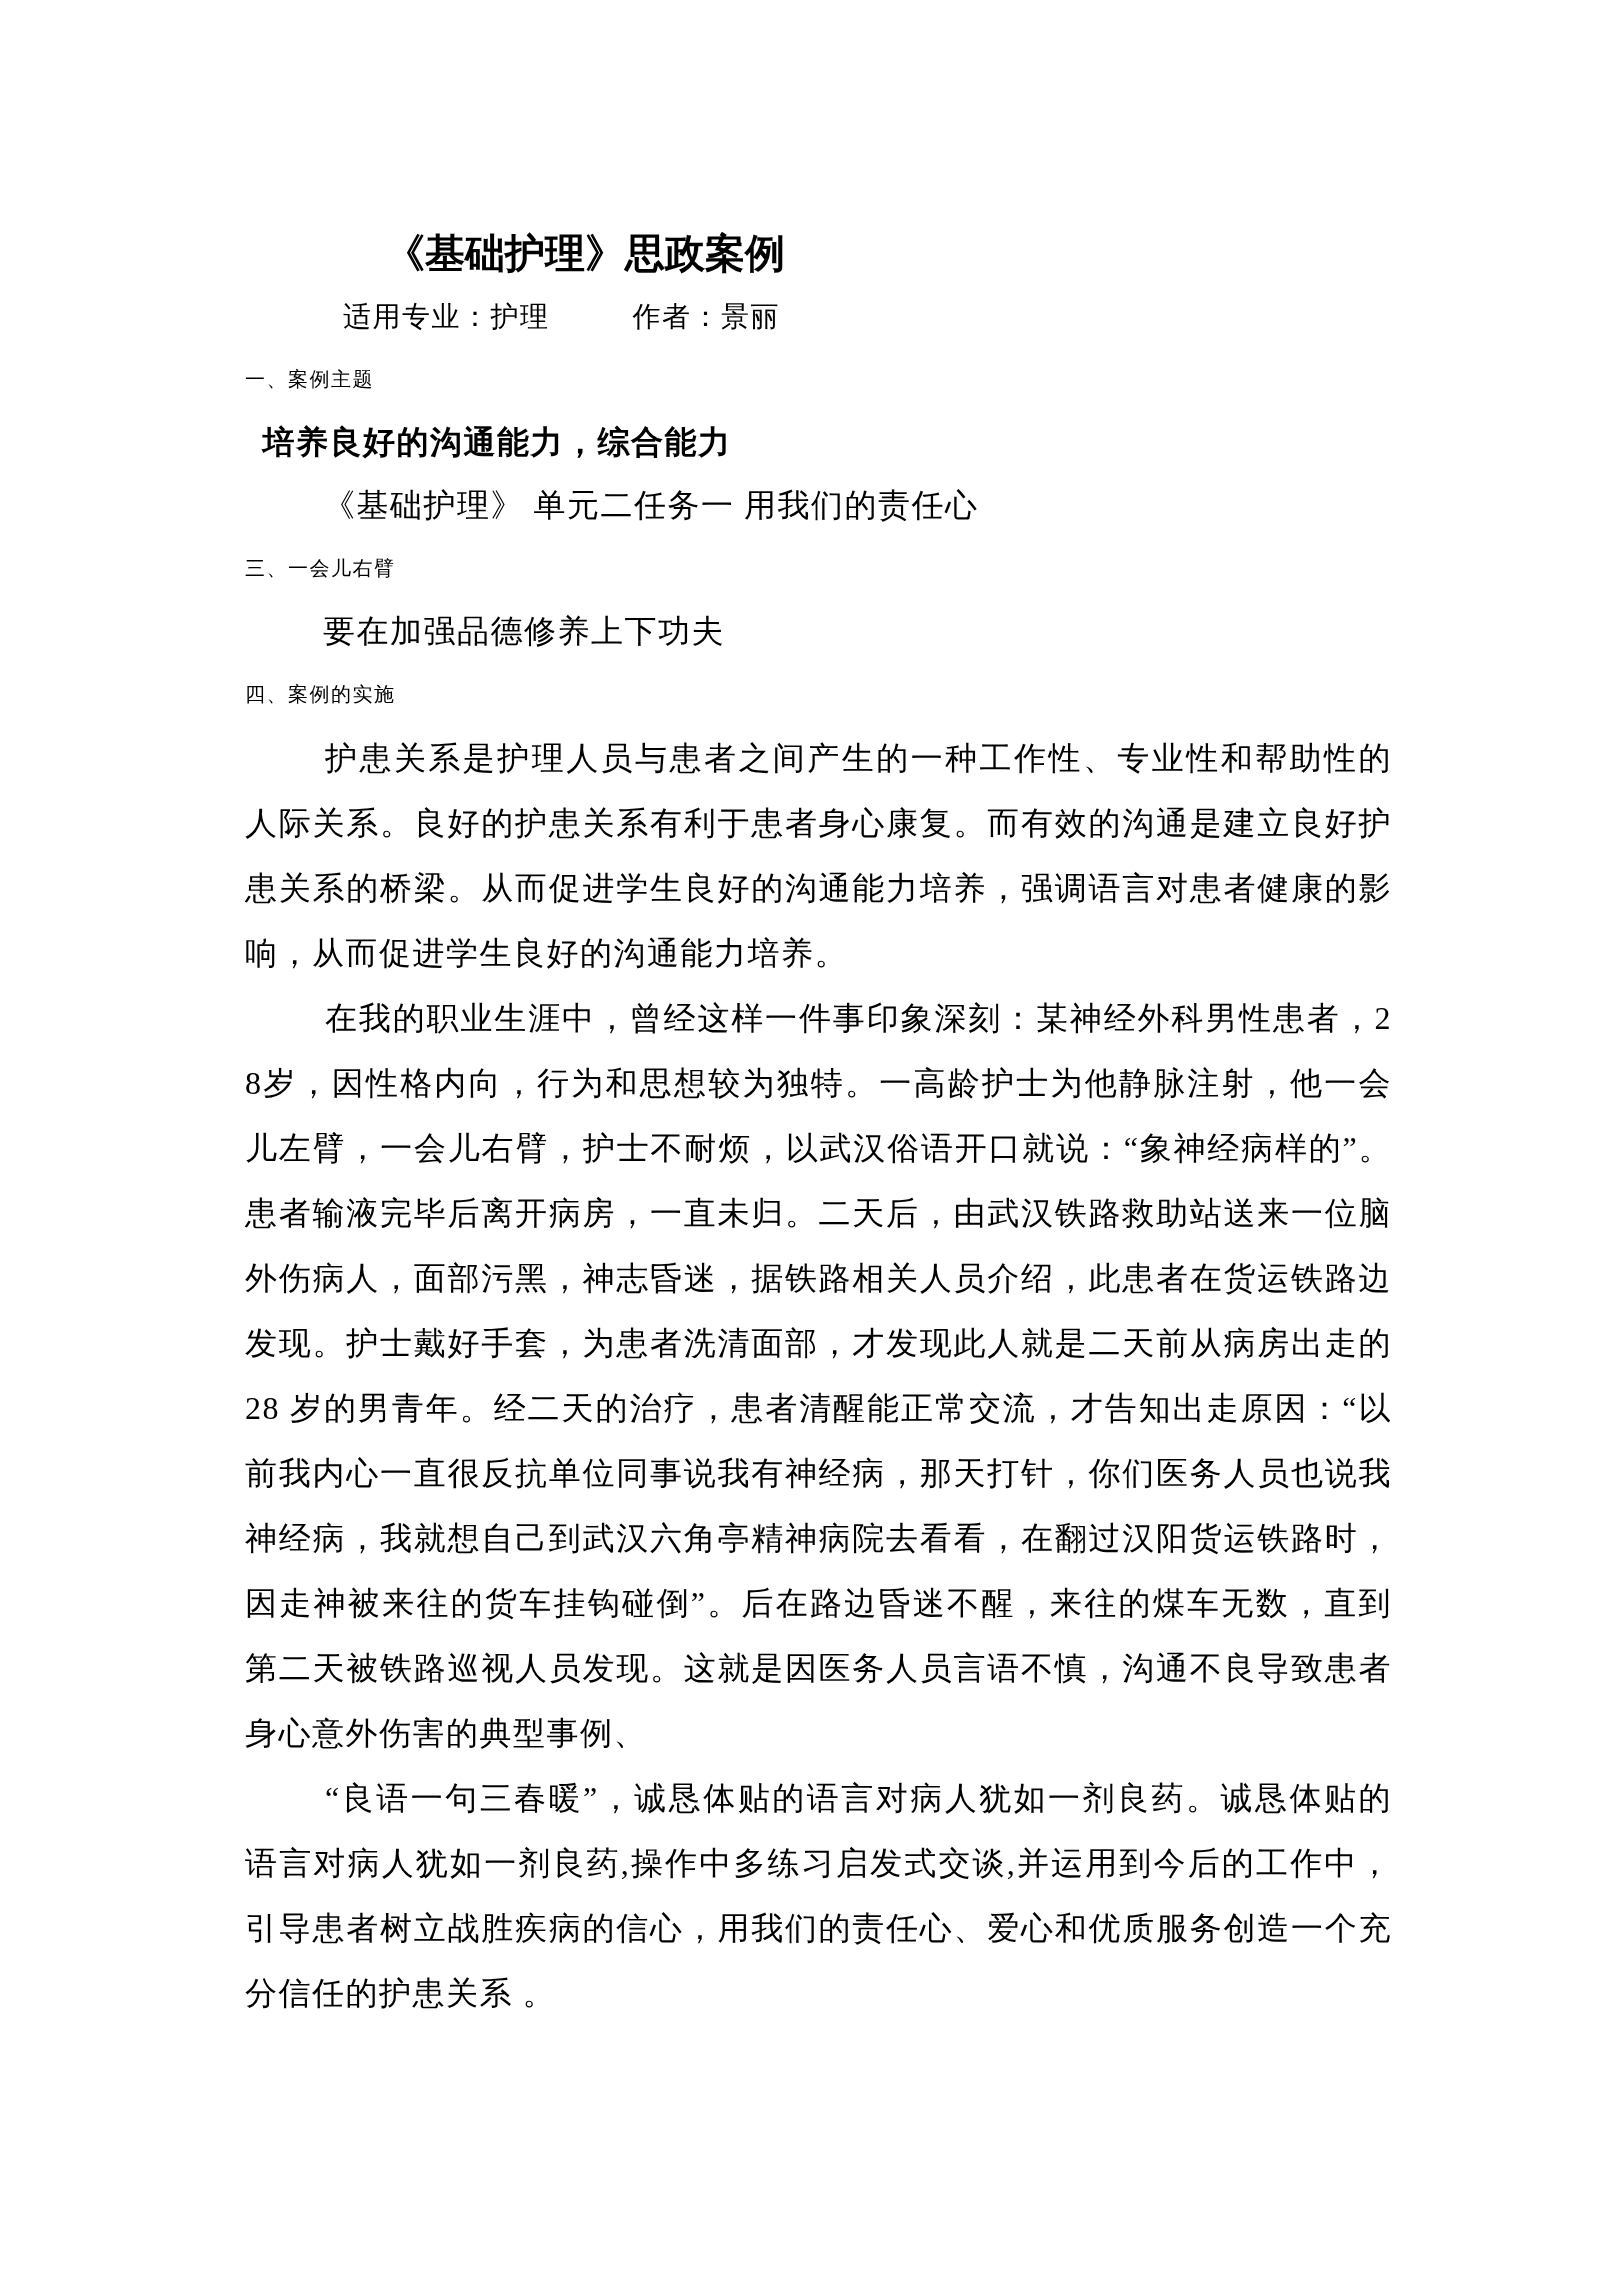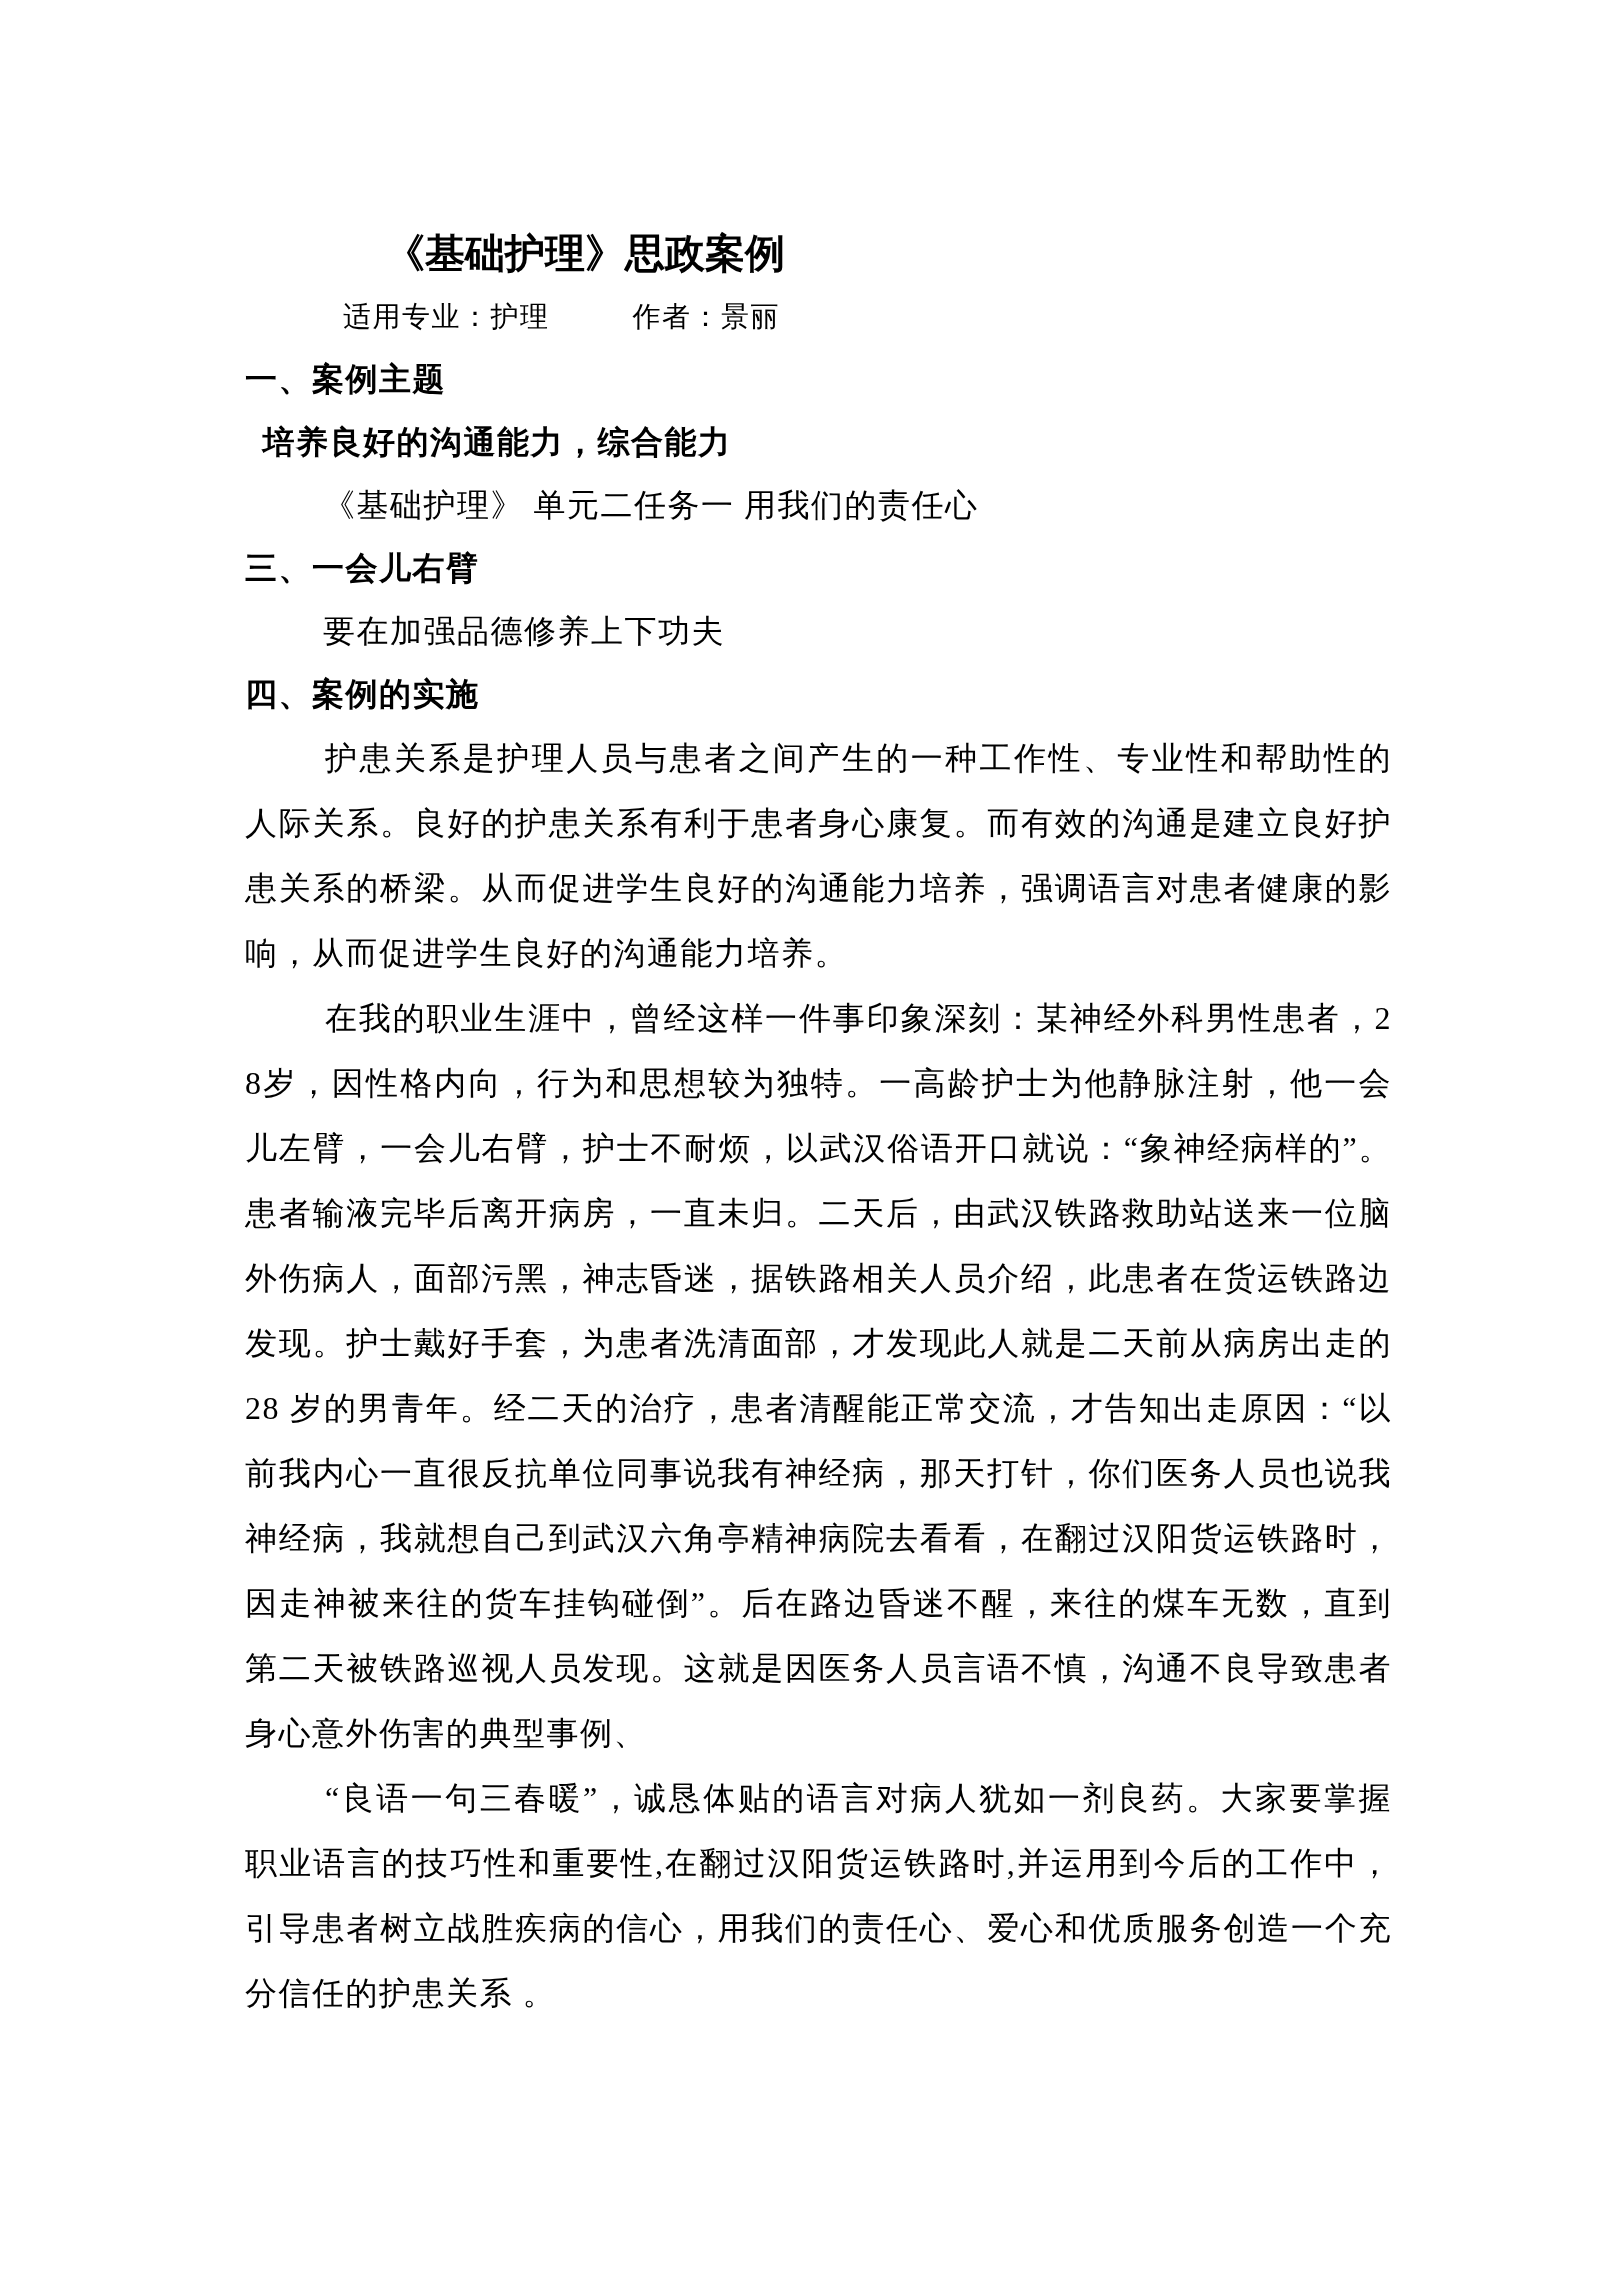--- a/index.html
+++ b/index.html
@@ -40,23 +40,23 @@
     font-weight: bold;
     margin-left: 98px;
     letter-spacing: 1.5px;
     white-space: nowrap;
   }
   .meta-gap {
     display: inline-block;
     width: 83px;
   }
   .sec-heading {
-    font-size: 32px;
+    font-size: 20px;
     line-height: 63px;
-    font-weight: bold;
+    font-weight: normal;
     letter-spacing: 1.5px;
     white-space: nowrap;
   }
   .sub-line {
     font-size: 32px;
     line-height: 63px;
     letter-spacing: 1.5px;
     white-space: nowrap;
   }
   .sub-line.bold {
@@ -90,17 +90,17 @@
 
     <h2 class="sec-heading">三、一会儿右臂</h2>
     <p class="sub-line indent-lg">要在加强品德修养上下功夫</p>
 
     <h2 class="sec-heading">四、案例的实施</h2>
 
     <p class="para">护患关系是护理人员与患者之间产生的一种工作性、专业性和帮助性的人际关系。良好的护患关系有利于患者身心康复。而有效的沟通是建立良好护患关系的桥梁。从而促进学生良好的沟通能力培养，强调语言对患者健康的影响，从而促进学生良好的沟通能力培养。</p>
 
     <p class="para">在我的职业生涯中，曾经这样一件事印象深刻：某神经外科男性患者，28岁，因性格内向，行为和思想较为独特。一高龄护士为他静脉注射，他一会儿左臂，一会儿右臂，护士不耐烦，以武汉俗语开口就说：“象神经病样的”。患者输液完毕后离开病房，一直未归。二天后，由武汉铁路救助站送来一位脑外伤病人，面部污黑，神志昏迷，据铁路相关人员介绍，此患者在货运铁路边发现。护士戴好手套，为患者洗清面部，才发现此人就是二天前从病房出走的 28 岁的男青年。经二天的治疗，患者清醒能正常交流，才告知出走原因：“以前我内心一直很反抗单位同事说我有神经病，那天打针，你们医务人员也说我神经病，我就想自己到武汉六角亭精神病院去看看，在翻过汉阳货运铁路时，因走神被来往的货车挂钩碰倒”。后在路边昏迷不醒，来往的煤车无数，直到第二天被铁路巡视人员发现。这就是因医务人员言语不慎，沟通不良导致患者身心意外伤害的典型事例、</p>
 
-    <p class="para">“良语一句三春暖”，诚恳体贴的语言对病人犹如一剂良药。大家要掌握职业语言的技巧性和重要性,在翻过汉阳货运铁路时,并运用到今后的工作中，引导患者树立战胜疾病的信心，用我们的责任心、爱心和优质服务创造一个充分信任的护患关系 。</p>
+    <p class="para">“良语一句三春暖”，诚恳体贴的语言对病人犹如一剂良药。诚恳体贴的语言对病人犹如一剂良药,操作中多练习启发式交谈,并运用到今后的工作中，引导患者树立战胜疾病的信心，用我们的责任心、爱心和优质服务创造一个充分信任的护患关系 。</p>
 
   </div>
 </div>
 
 
 </body></html>

